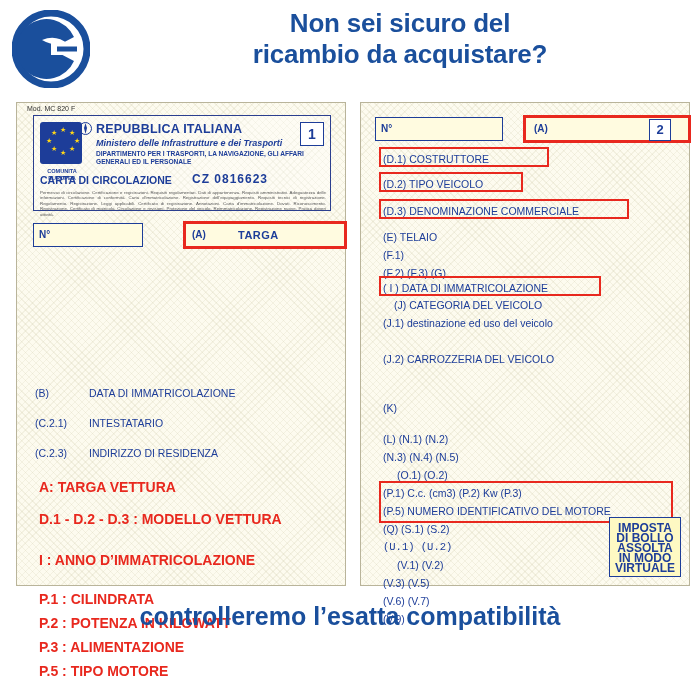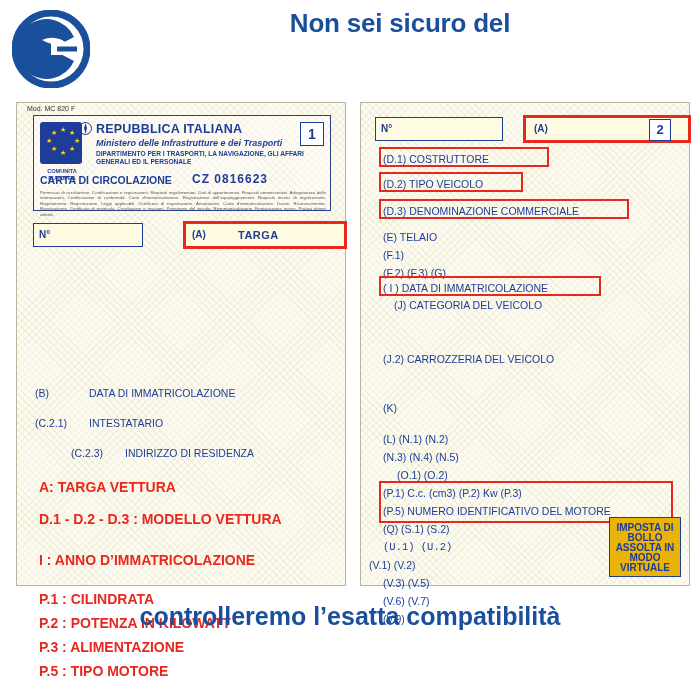--- a/index.html
+++ b/index.html
@@ -166,22 +166,22 @@
   }
   .rline{
     position:absolute;font-size:10.5px;color:#1d3d99;white-space:nowrap;
   }
   .redbox{
     position:absolute;border:2.5px solid #e8281e;box-sizing:border-box;
     pointer-events:none;
   }
   .bollo{
     position:absolute;right:8px;bottom:8px;width:72px;height:60px;
-    border:1px solid #1d3d99;background:#eab308;
-    color:#1d3d99;font-size:10px;line-height:10px;font-weight:bold;
+    border:1px solid #1d3d99;background:#fef9c3;
+    color:#1d3d99;font-size:12px;line-height:10px;font-weight:bold;
     padding:5px 4px;box-sizing:border-box;text-align:center;
   }
 
   
   .footer{
     position:absolute;left:0;top:600px;width:700px;height:100px;
     text-align:center;color:#1a4f9c;font-weight:bold;font-size:25px;
     line-height:32px;
   }
   .footer .f1{display:block;margin-top:4px;}
@@ -196,20 +196,21 @@
       <circle cx="39" cy="39" r="36" fill="none" stroke="#1a4f9c" stroke-width="7"></circle>
       <path d="M62 27 A30 30 0 1 0 62 51 L39 39 Z" fill="#1a4f9c"></path>
       <path d="M30 30 q14 -6 26 4 q-16 2 -26 -4 Z" fill="#ffffff"></path>
       <rect x="39" y="33" width="28" height="12" fill="#ffffff"></rect>
       <path d="M45 39 h20" stroke="#1a4f9c" stroke-width="5" fill="none"></path>
       <path d="M24 39 a15 15 0 0 1 30 0 a15 15 0 0 1 -30 0 Z" fill="none"></path>
     </svg>
   </div>
   <div class="headline">
     <span class="l1">Non sei sicuro del</span>
+    <span class="l2">ricambio da acquistare?</span>
   </div>
 </div>
 
 <div class="doc">
 
   <div class="card left">
     <div class="guilloche"></div>
     <div class="modcode">Mod. MC 820 F</div>
 
     <div class="inner">
@@ -252,21 +253,21 @@
         <span class="t">TARGA</span>
       </div>
     </div>
 
     <div class="fieldline" style="top:284px;">
       <span class="code">(B)</span><span>DATA DI IMMATRICOLAZIONE</span>
     </div>
     <div class="fieldline" style="top:314px;">
       <span class="code">(C.2.1)</span><span>INTESTATARIO</span>
     </div>
-    <div class="fieldline" style="top:344px;margin-left:36px;">
+    <div class="fieldline" style="top:344px;">
       <span class="code">(C.2.3)</span><span>INDIRIZZO DI RESIDENZA</span>
     </div>
 
     <div class="legend" style="top:376px;">A: TARGA VETTURA</div>
     <div class="legend" style="top:408px;">D.1 - D.2 - D.3 : MODELLO VETTURA</div>
     <div class="legend" style="top:449px;">I : ANNO D’IMMATRICOLAZIONE</div>
     <div class="legend" style="top:488px;">P.1 : CILINDRATA</div>
     <div class="legend" style="top:512px;">P.2 : POTENZA IN KILOWATT</div>
     <div class="legend" style="top:536px;">P.3 : ALIMENTAZIONE</div>
     <div class="legend" style="top:560px;">P.5 :  TIPO MOTORE</div>
@@ -295,33 +296,34 @@
     <div class="redbox" style="left:18px;top:96px;width:250px;height:20px;"></div>
 
     <div class="rline" style="left:22px;top:128px;">(E)  TELAIO</div>
     <div class="rline" style="left:22px;top:146px;">(F.1)</div>
     <div class="rline" style="left:22px;top:164px;">(F.2)                    (F.3)                        (G)</div>
 
     <div class="rline" style="left:22px;top:179px;">( I )  DATA DI IMMATRICOLAZIONE</div>
     <div class="redbox" style="left:18px;top:173px;width:222px;height:20px;"></div>
 
     <div class="rline" style="left:33px;top:196px;">(J)  CATEGORIA DEL VEICOLO</div>
+    <div class="rline" style="left:22px;top:214px;">(J.1)  destinazione ed uso del veicolo</div>
     <div class="rline" style="left:22px;top:250px;">(J.2)  CARROZZERIA DEL VEICOLO</div>
     <div class="rline" style="left:22px;top:299px;">(K)</div>
     <div class="rline" style="left:22px;top:330px;">(L)                       (N.1)                      (N.2)</div>
     <div class="rline" style="left:22px;top:348px;">(N.3)                    (N.4)                      (N.5)</div>
     <div class="rline" style="left:36px;top:366px;">(O.1)                    (O.2)</div>
 
     <div class="rline" style="left:22px;top:384px;">(P.1)  C.c. (cm3)        (P.2) Kw           (P.3)</div>
     <div class="rline" style="left:22px;top:402px;">(P.5)  NUMERO IDENTIFICATIVO DEL MOTORE</div>
     <div class="redbox" style="left:18px;top:378px;width:294px;height:42px;"></div>
 
     <div class="rline" style="left:22px;top:420px;">(Q)                       (S.1)                      (S.2)</div>
     <div class="rline" style="left:22px;top:438px;font-family:Liberation Mono, monospace;">(U.1)                    (U.2)</div>
-    <div class="rline" style="left:8px;top:456px;">(V.1)                    (V.2)</div>
+    <div class="rline" style="left:36px;top:456px;">(V.1)                    (V.2)</div>
     <div class="rline" style="left:22px;top:474px;">(V.3)                    (V.5)</div>
     <div class="rline" style="left:22px;top:492px;">(V.6)                    (V.7)</div>
     <div class="rline" style="left:22px;top:510px;">(V.9)</div>
 
     <div class="bollo">IMPOSTA DI BOLLO ASSOLTA IN MODO VIRTUALE</div>
   </div>
 </div>
 
 <div class="footer">
   <span class="f2">controlleremo l’esatta compatibilità</span>

